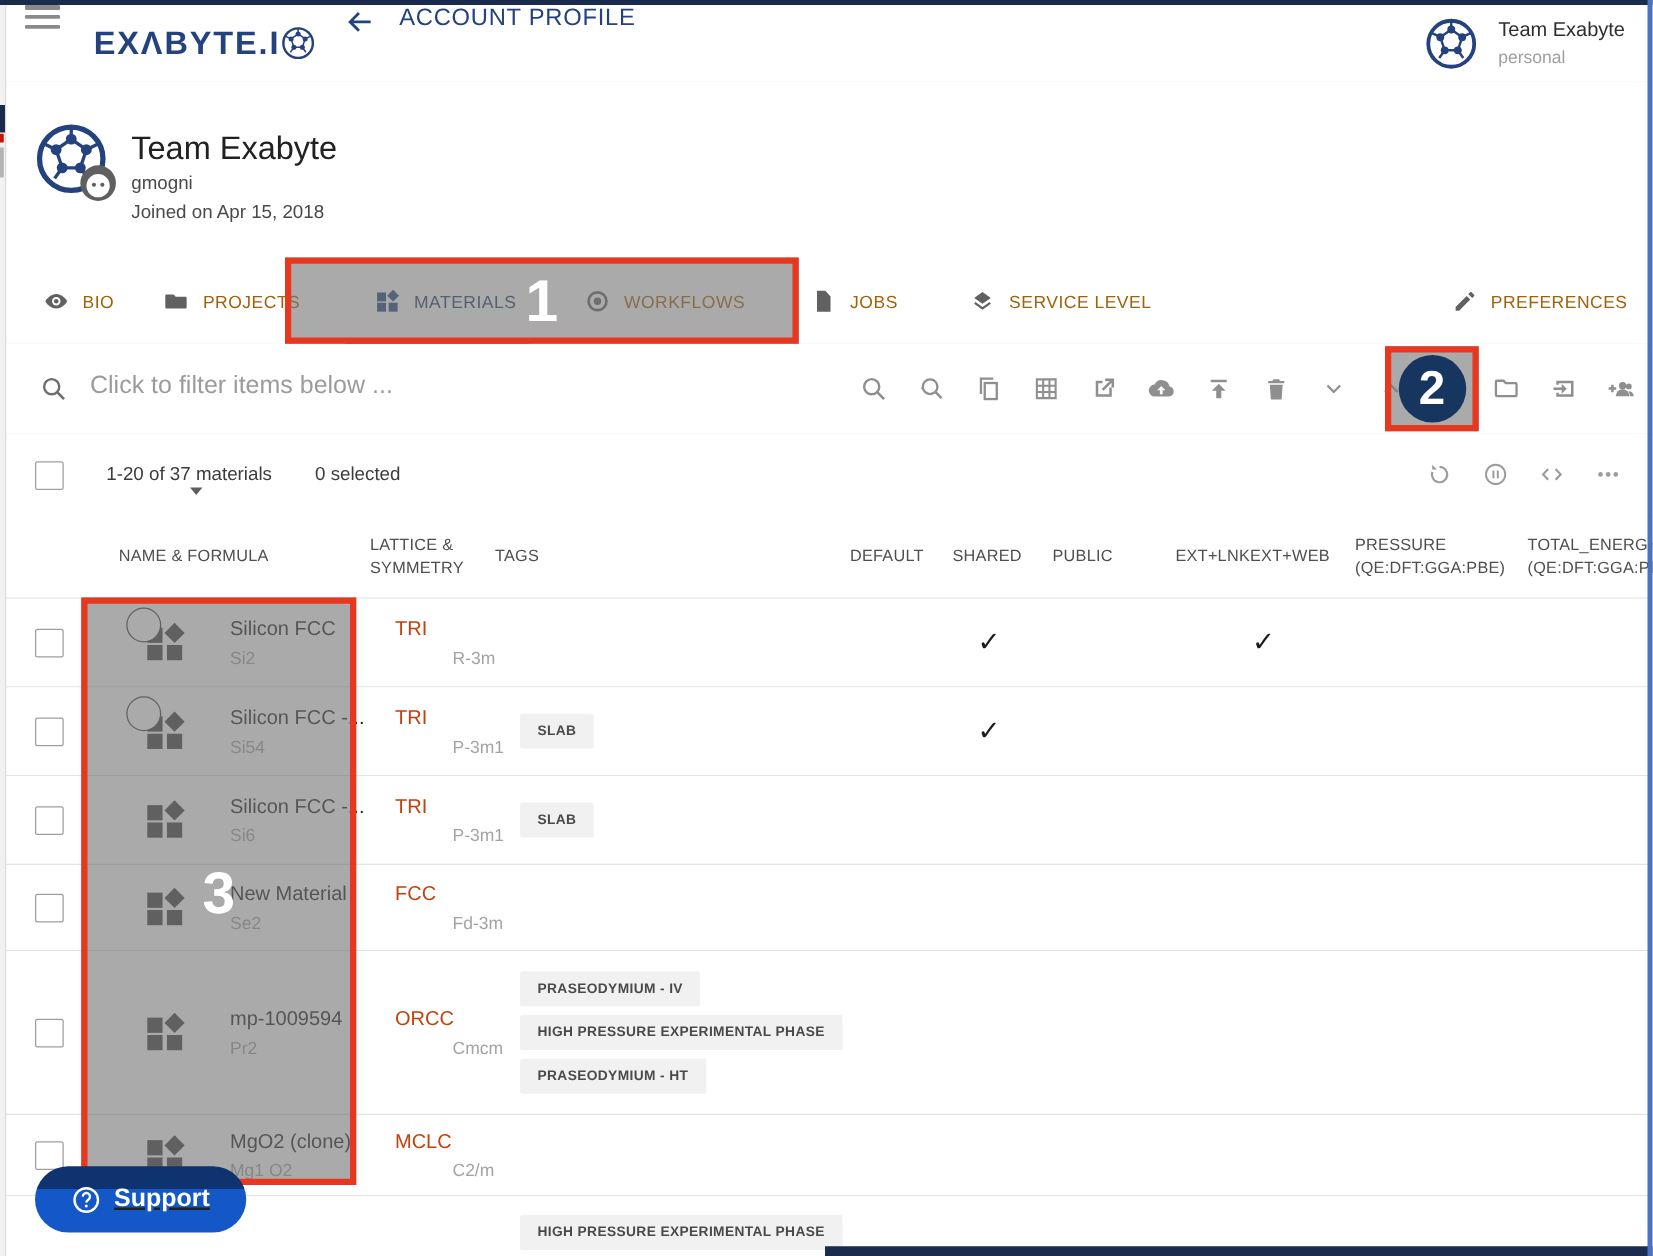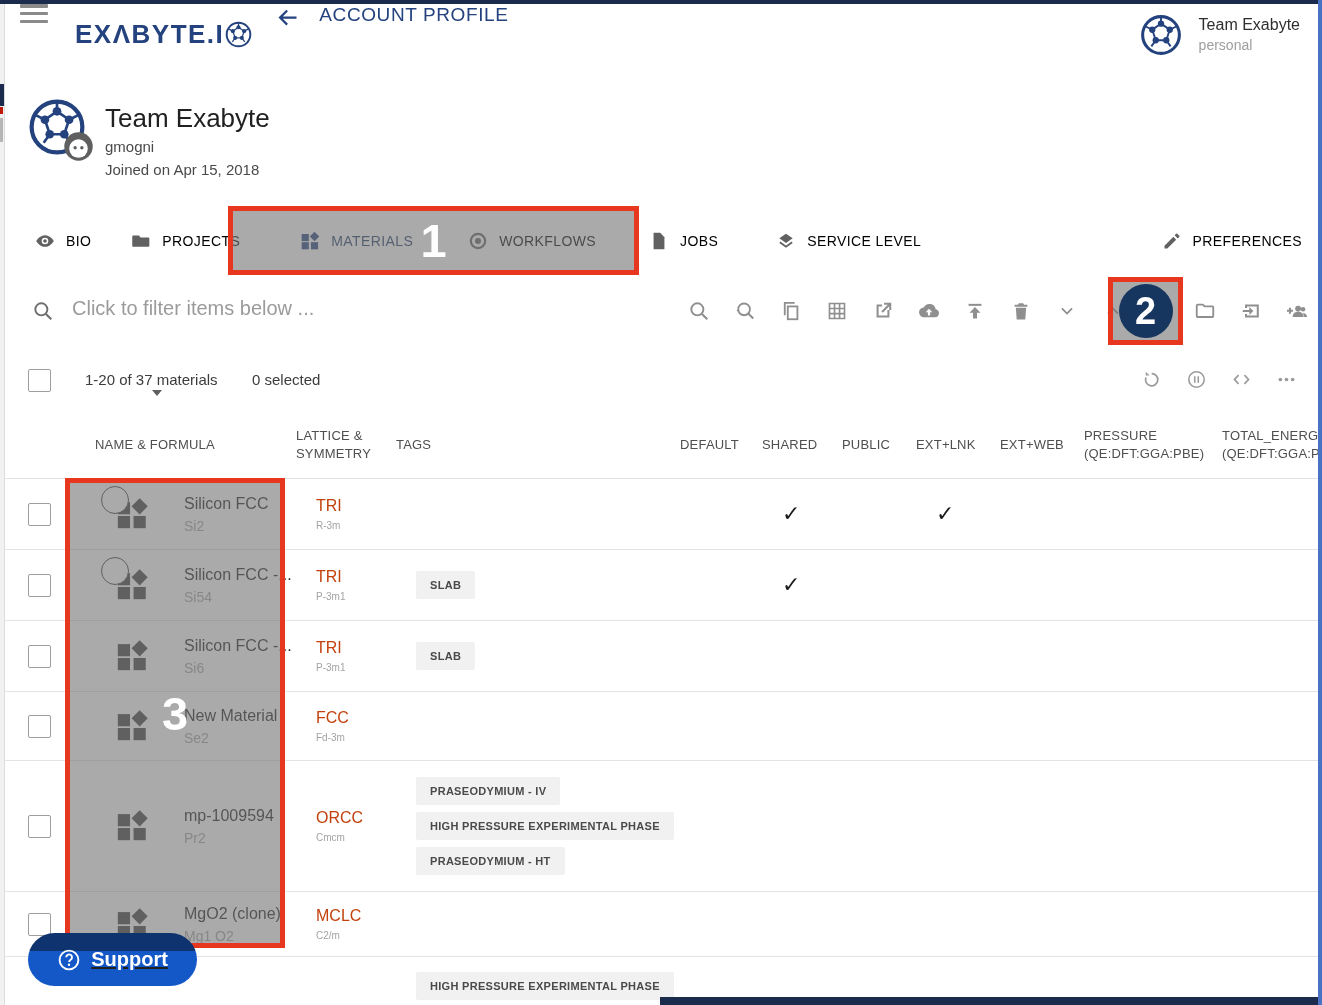--- a/index.html
+++ b/index.html
@@ -34,21 +34,21 @@
   .profile{left:0;top:65px;width:1322px;height:141px;background:#fff;}
   .profile-avatar-wrap{position:absolute;left:28px;top:33px;width:58px;height:58px;}
   .avatar-lg{width:58px;height:58px;}
   .face-badge{position:absolute;right:-8px;bottom:-6px;width:31px;height:31px;}
   .profile-name{position:absolute;left:105px;top:38px;font-size:26px;font-weight:400;color:#212121;}
   .profile-username{position:absolute;left:105px;top:73px;font-size:15px;color:#4a4a4a;}
   .profile-joined{position:absolute;left:105px;top:96px;font-size:15px;color:#4a4a4a;}
 
   
   .tabs{left:0;top:206px;width:1322px;height:69px;background:#fff;border-bottom:1px solid #e0e0e0;display:flex;align-items:center;}
-  .tab{display:flex;align-items:center;gap:11px;font-size:14px;font-weight:500;letter-spacing:0.4px;color:#000000;cursor:pointer;position:relative;height:100%;}
+  .tab{display:flex;align-items:center;gap:11px;font-size:14px;font-weight:500;letter-spacing:0.4px;color:#a16207;cursor:pointer;position:relative;height:100%;}
   .tab .ticon{width:20px;height:20px;color:#616161;flex:0 0 auto;}
   .tab.active{color:#1f3a68;}
   .tab.active .ticon{color:#24427e;}
   .tab.active::after{content:"";position:absolute;left:-24px;right:-10px;bottom:0;height:4px;background:#24427e;}
   .tab-bio{margin-left:35px;} .tab-projects{margin-left:40px;} .tab-materials{margin-left:60px;}
   .tab-workflows{margin-left:55px;} .tab-jobs{margin-left:53px;} .tab-service{margin-left:58px;}
   .tab-prefs{margin-left:auto;margin-right:20px;}
 
   
   .filter-row{left:0;top:275px;width:1322px;height:72px;background:#fff;border-bottom:1px solid #e0e0e0;}
@@ -73,34 +73,34 @@
   .thead{height:66px;}
   .hcell{font-size:13px;color:#4f4f4f;letter-spacing:0.2px;line-height:18px;}
   .c-check{width:65px;flex:0 0 auto;display:flex;align-items:center;}
   .c-check .cb{margin-left:28px;}
   .c-name{width:231px;flex:0 0 auto;display:flex;align-items:center;padding-left:20px;}
   .c-lat{width:100px;flex:0 0 auto;}
   .c-tags{width:284px;flex:0 0 auto;display:flex;flex-direction:column;align-items:flex-start;gap:7px;}
   .c-def{width:82px;flex:0 0 auto;}
   .c-sha{width:80px;flex:0 0 auto;}
   .c-pub{width:74px;flex:0 0 auto;}
-  .c-lnk{width:84px;flex:0 0 auto;}
+  .c-lnk{width:84px;flex:0 0 auto;text-align:right;}
   .c-web{width:84px;flex:0 0 auto;}
   .c-pres{width:138px;flex:0 0 auto;}
   .c-en{width:170px;flex:0 0 auto;}
   .thead .c-name{padding-left:30px;box-sizing:border-box;}
   .name-cell-inner{display:flex;align-items:center;margin-left:30px;}
   .mat-icon{position:relative;width:34px;height:34px;color:#3d3d3d;flex:0 0 auto;}
   .mat-icon svg{width:100%;height:100%;}
   .badge{position:absolute;top:-11px;left:-14px;width:26px;height:26px;background:#fff;border:1.5px solid #3d3d3d;border-radius:50%;display:flex;align-items:center;justify-content:center;}
   .name-texts{margin-left:35px;}
   .mat-name{font-size:16px;color:#212121;}
   .mat-formula{font-size:14px;color:#a3a3a3;margin-top:5px;}
   .lat-main{font-size:16px;font-weight:500;color:#c2410c;}
-  .lat-sub{font-size:10px;color:#a3a3a3;margin-top:5px;}
+  .lat-sub{font-size:14px;color:#a3a3a3;margin-top:5px;margin-left:46px;}
   .chip{display:inline-block;background:#f1f1f1;color:#4a4a4a;font-size:11px;font-weight:700;letter-spacing:0.3px;padding:8px 14px;border-radius:2px;white-space:nowrap;}
   .checkmark{font-size:22px;color:#1b1b1b;}
 
   
   .ann{position:absolute;border:5px solid #e8371f;background:rgba(118,118,118,0.62);z-index:40;display:flex;align-items:center;justify-content:center;box-sizing:border-box;}
   .ann-num{color:#fff;font-size:47px;font-weight:700;line-height:1;}
   .ann1{left:228px;top:206px;width:411px;height:69px;}
   .ann2{left:1108px;top:277px;width:75px;height:68px;}
   .ann2 .num-circle{width:54px;height:54px;border-radius:50%;background:#16355f;display:flex;align-items:center;justify-content:center;}
   .ann2 .ann-num{font-size:38px;}

